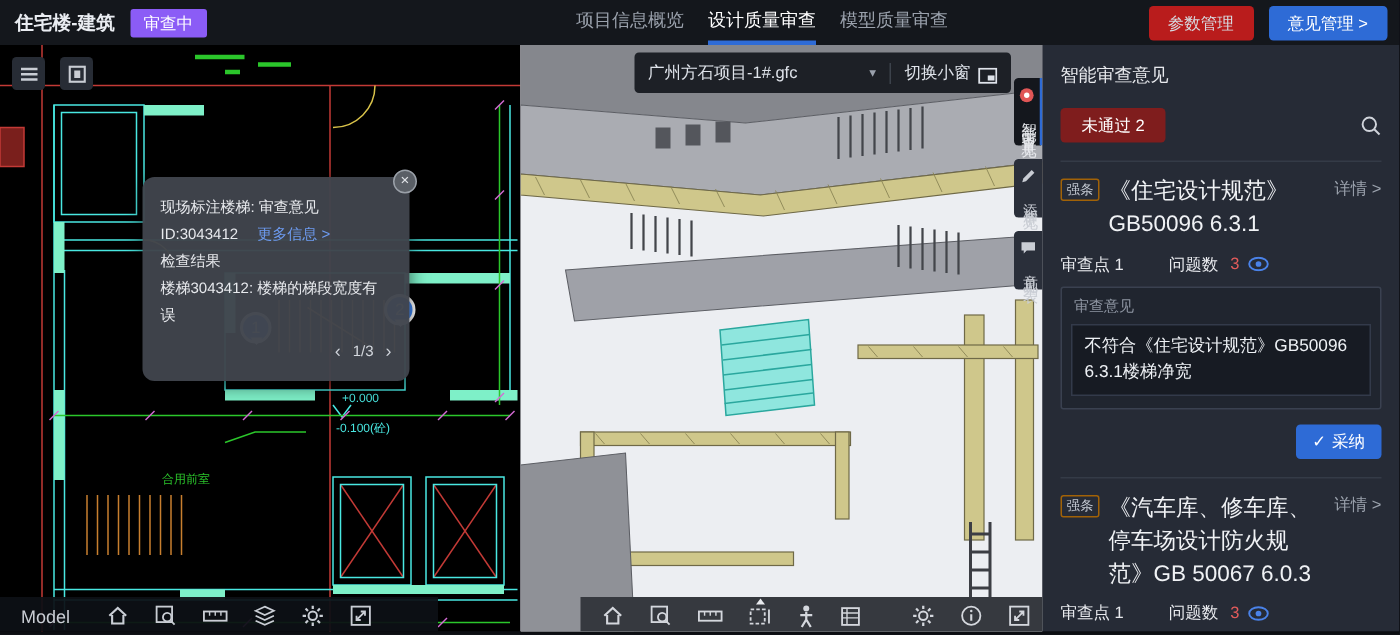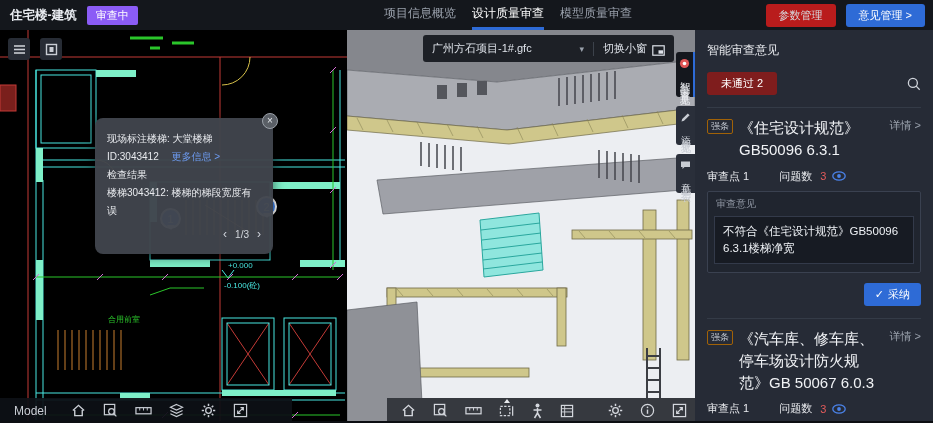--- a/index.html
+++ b/index.html
@@ -241,21 +241,21 @@
       <div class="marker" style="left:160px; top:178px;">
         <span>1</span>
       </div>
       <div class="marker" style="left:256px; top:166px;">
         <span>2</span>
       </div>
 
       
       <div class="tooltip">
         <div class="close">×</div>
-        <div>现场标注楼梯: 大堂楼梯</div>
+        <div>现场标注楼梯: 审查意见</div>
         <div>
           <span>ID:3043412</span>
           <span class="more">更多信息 &gt;</span>
         </div>
         <div>检查结果</div>
         <div>楼梯3043412: 楼梯的梯段宽度有误</div>
         <div class="pager">
           <span class="pg-btn">‹</span>
           <span>1/3</span>
           <span class="pg-btn">›</span>

